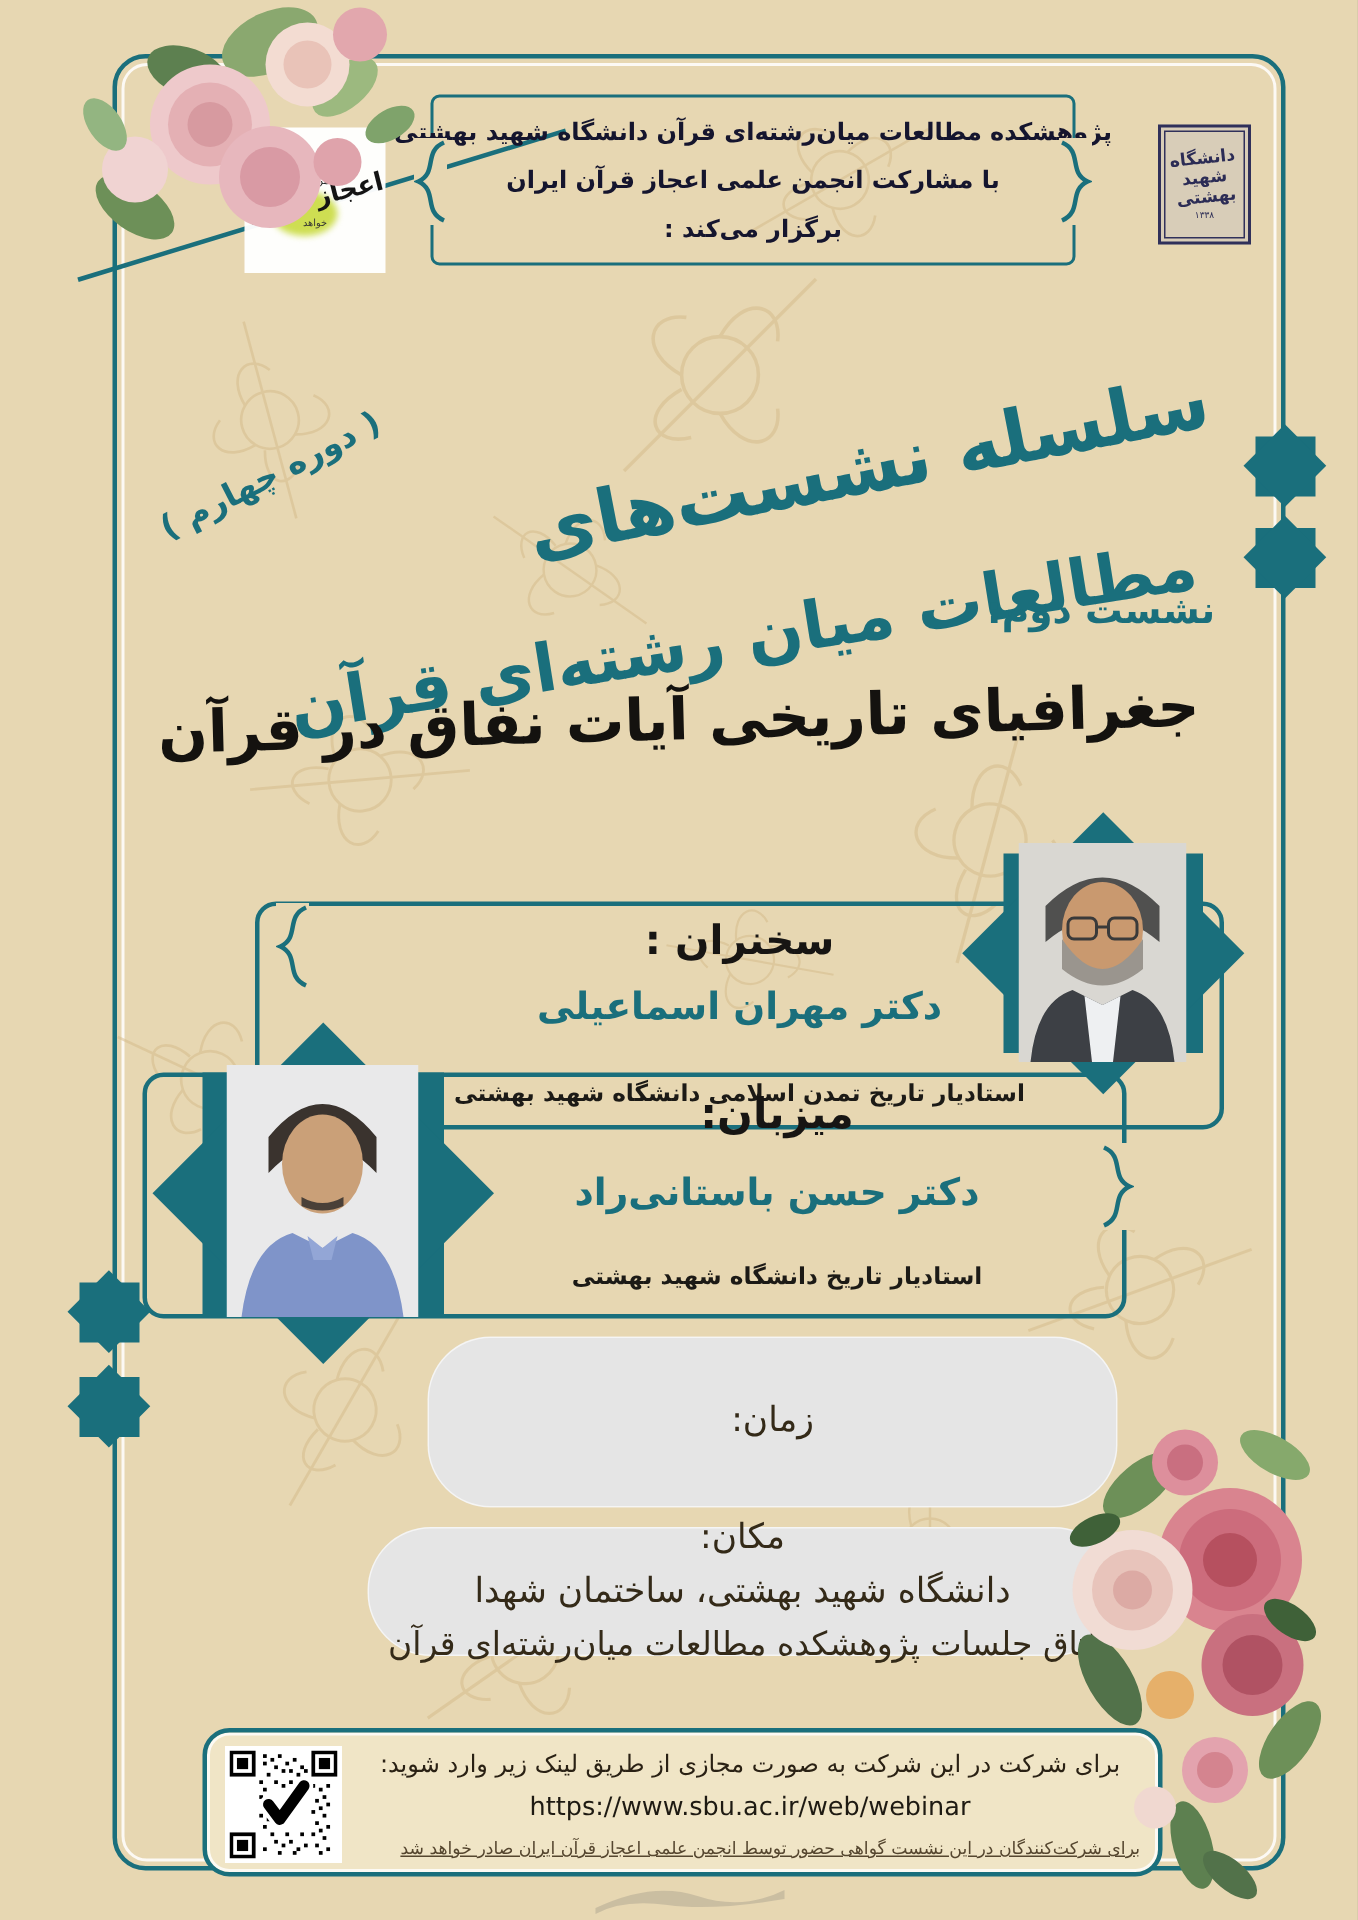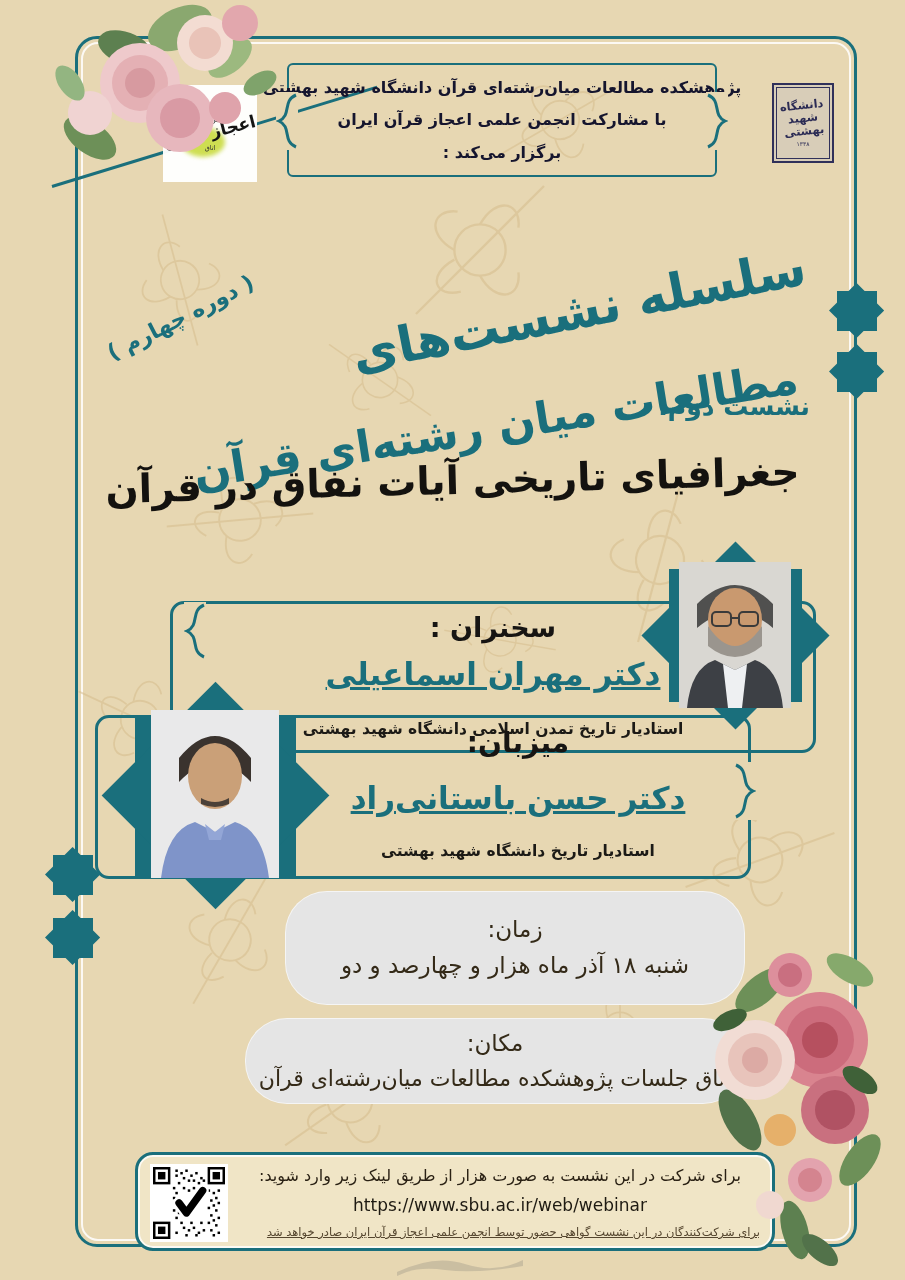--- a/index.html
+++ b/index.html
@@ -47,21 +47,21 @@
   .session{position:absolute;right:95px;top:392px;font-size:25px;font-weight:bold;color:#1a6f7c;white-space:nowrap;z-index:3;}
   .topic{position:absolute;left:40px;right:40px;top:458px;text-align:center;font-size:39px;font-weight:bold;
     color:#14120f;transform:rotate(-1.5deg);white-space:nowrap;z-index:3;}
 
   
   .card{position:absolute;border:3.5px solid #1a6f7c;border-radius:14px;z-index:4;}
   .card-speaker{left:170px;top:560px;width:640px;height:146px;margin-top:41px;}
   .card-host{left:95px;top:715px;width:650px;height:158px;}
   .card-text{position:absolute;text-align:center;z-index:6;}
   .role-text{font-size:27px;font-weight:bold;color:#171513;white-space:nowrap;}
-  .name-text{font-size:31px;font-weight:bold;color:#1a6f7c;white-space:nowrap;text-decoration:underline;}
+  .name-text{font-size:25px;font-weight:bold;color:#1a6f7c;white-space:nowrap;}
   .affil-text{font-size:15.5px;font-weight:bold;color:#1c1a16;white-space:nowrap;}
 
   
   .star8{position:absolute;}
   .star8 .sq{position:absolute;left:15%;top:15%;width:70%;height:70%;background:#1a6f7c;}
   .star8 .sq.r{transform:rotate(45deg);}
   .photo{position:absolute;z-index:6;}
 
   
   .pill{position:absolute;background:#e5e5e5;border:1px solid rgba(255,255,255,.6);border-radius:42px;
@@ -137,21 +137,21 @@
     <div class="sbu-seal-inner">
       <div class="sbu-seal-text">دانشگاه شهید بهشتی</div>
       <div class="sbu-seal-year">۱۳۳۸</div>
     </div>
   </div>
 
   <div class="assoc-logo">
     <div class="assoc-blob"></div>
     <div class="assoc-small">انجمن علمی</div>
     <div class="assoc-main">اعجاز قرآن</div>
-    <div class="assoc-country">اتاق</div>
+    <div class="assoc-country">خواهد</div>
   </div>
 
   <svg class="abs bouquet" style="left:30px;top:-12px;" width="290" height="210" viewBox="0 0 290 210">
     <g>
       <ellipse cx="150" cy="40" rx="34" ry="20" fill="#8aa86f" transform="rotate(-25 150 40)"></ellipse>
       <ellipse cx="60" cy="150" rx="30" ry="16" fill="#6d9058" transform="rotate(35 60 150)"></ellipse>
       <ellipse cx="200" cy="70" rx="26" ry="14" fill="#9cb97f" transform="rotate(-40 200 70)"></ellipse>
       <ellipse cx="95" cy="60" rx="28" ry="16" fill="#5d8050" transform="rotate(20 95 60)"></ellipse>
       <circle cx="110" cy="95" r="40" fill="#eec9cb"></circle>
       <circle cx="110" cy="95" r="28" fill="#e4b0b4"></circle>
@@ -241,25 +241,25 @@
       <path d="M28 48 Q64 4 100 48 L100 72 Q64 34 28 72 Z" fill="#3a332e"></path>
       <ellipse cx="64" cy="66" rx="27" ry="33" fill="#caa078"></ellipse>
       <path d="M50 88 Q64 96 78 88 L78 94 Q64 100 50 94 Z" fill="#4a4038"></path>
       <path d="M10 168 Q16 120 44 112 L64 122 L84 112 Q112 120 118 168 Z" fill="#7f94c9"></path>
       <path d="M54 114 L64 122 L74 114 L70 130 L58 130 Z" fill="#93a6d6"></path>
     </svg>
   </div>
 
   <div class="pill pill-time">
     <div class="pill-line">زمان:</div>
-    <div class="pill-line">شنبه ۱۸ آذر ماه هزار و چهارصد و دو</div>
   </div>
 
   <div class="pill pill-venue">
     <div class="pill-line">مکان:</div>
+    <div class="pill-line">دانشگاه شهید بهشتی، ساختمان شهدا</div>
     <div class="pill-line small">اتاق جلسات پژوهشکده مطالعات میان‌رشته‌ای قرآن</div>
   </div>
 
   <div class="footer-box">
     <svg class="qr" viewBox="0 0 29 29">
       <rect width="29" height="29" fill="#fff"></rect>
       <g fill="#000">
         <rect x="0" y="0" width="7" height="7"></rect>
           <rect x="22" y="0" width="7" height="7"></rect>
           <rect x="0" y="22" width="7" height="7"></rect>
@@ -324,21 +324,21 @@
         <rect x="13" y="27" width="1" height="1"></rect>
           <rect x="17" y="27" width="1" height="1"></rect>
           <rect x="15" y="22" width="1" height="1"></rect>
         <rect x="11" y="22" width="1" height="1"></rect>
           <rect x="19" y="22" width="1" height="1"></rect>
           <rect x="9" y="26" width="1" height="1"></rect>
       </g>
       <path d="M10.5 14.5 L13.5 18.5 L20 9.5" fill="none" stroke="#fff" stroke-width="5" stroke-linecap="round" stroke-linejoin="round"></path>
       <path d="M10.5 14.5 L13.5 18.5 L20 9.5" fill="none" stroke="#000" stroke-width="3" stroke-linecap="round" stroke-linejoin="round"></path>
     </svg>
-    <div class="footer-line1">برای شرکت در این نشست به صورت هزار از طریق لینک زیر وارد شوید:</div>
+    <div class="footer-line1">برای شرکت در این شرکت به صورت مجازی از طریق لینک زیر وارد شوید:</div>
     <div class="footer-link">https://www.sbu.ac.ir/web/webinar</div>
     <div class="footer-line3">برای شرکت‌کنندگان در این نشست گواهی حضور توسط انجمن علمی اعجاز قرآن ایران صادر خواهد شد</div>
   </div>
 
   <svg class="abs bouquet" style="left:700px;top:930px;" width="205" height="350" viewBox="0 0 205 350">
     <g>
       <ellipse cx="60" cy="60" rx="30" ry="14" fill="#6d9058" transform="rotate(-40 60 60)"></ellipse>
       <ellipse cx="150" cy="40" rx="26" ry="12" fill="#86a96c" transform="rotate(30 150 40)"></ellipse>
       <ellipse cx="40" cy="190" rx="34" ry="15" fill="#52724a" transform="rotate(60 40 190)"></ellipse>
       <ellipse cx="160" cy="230" rx="30" ry="14" fill="#6d9058" transform="rotate(-55 160 230)"></ellipse>

